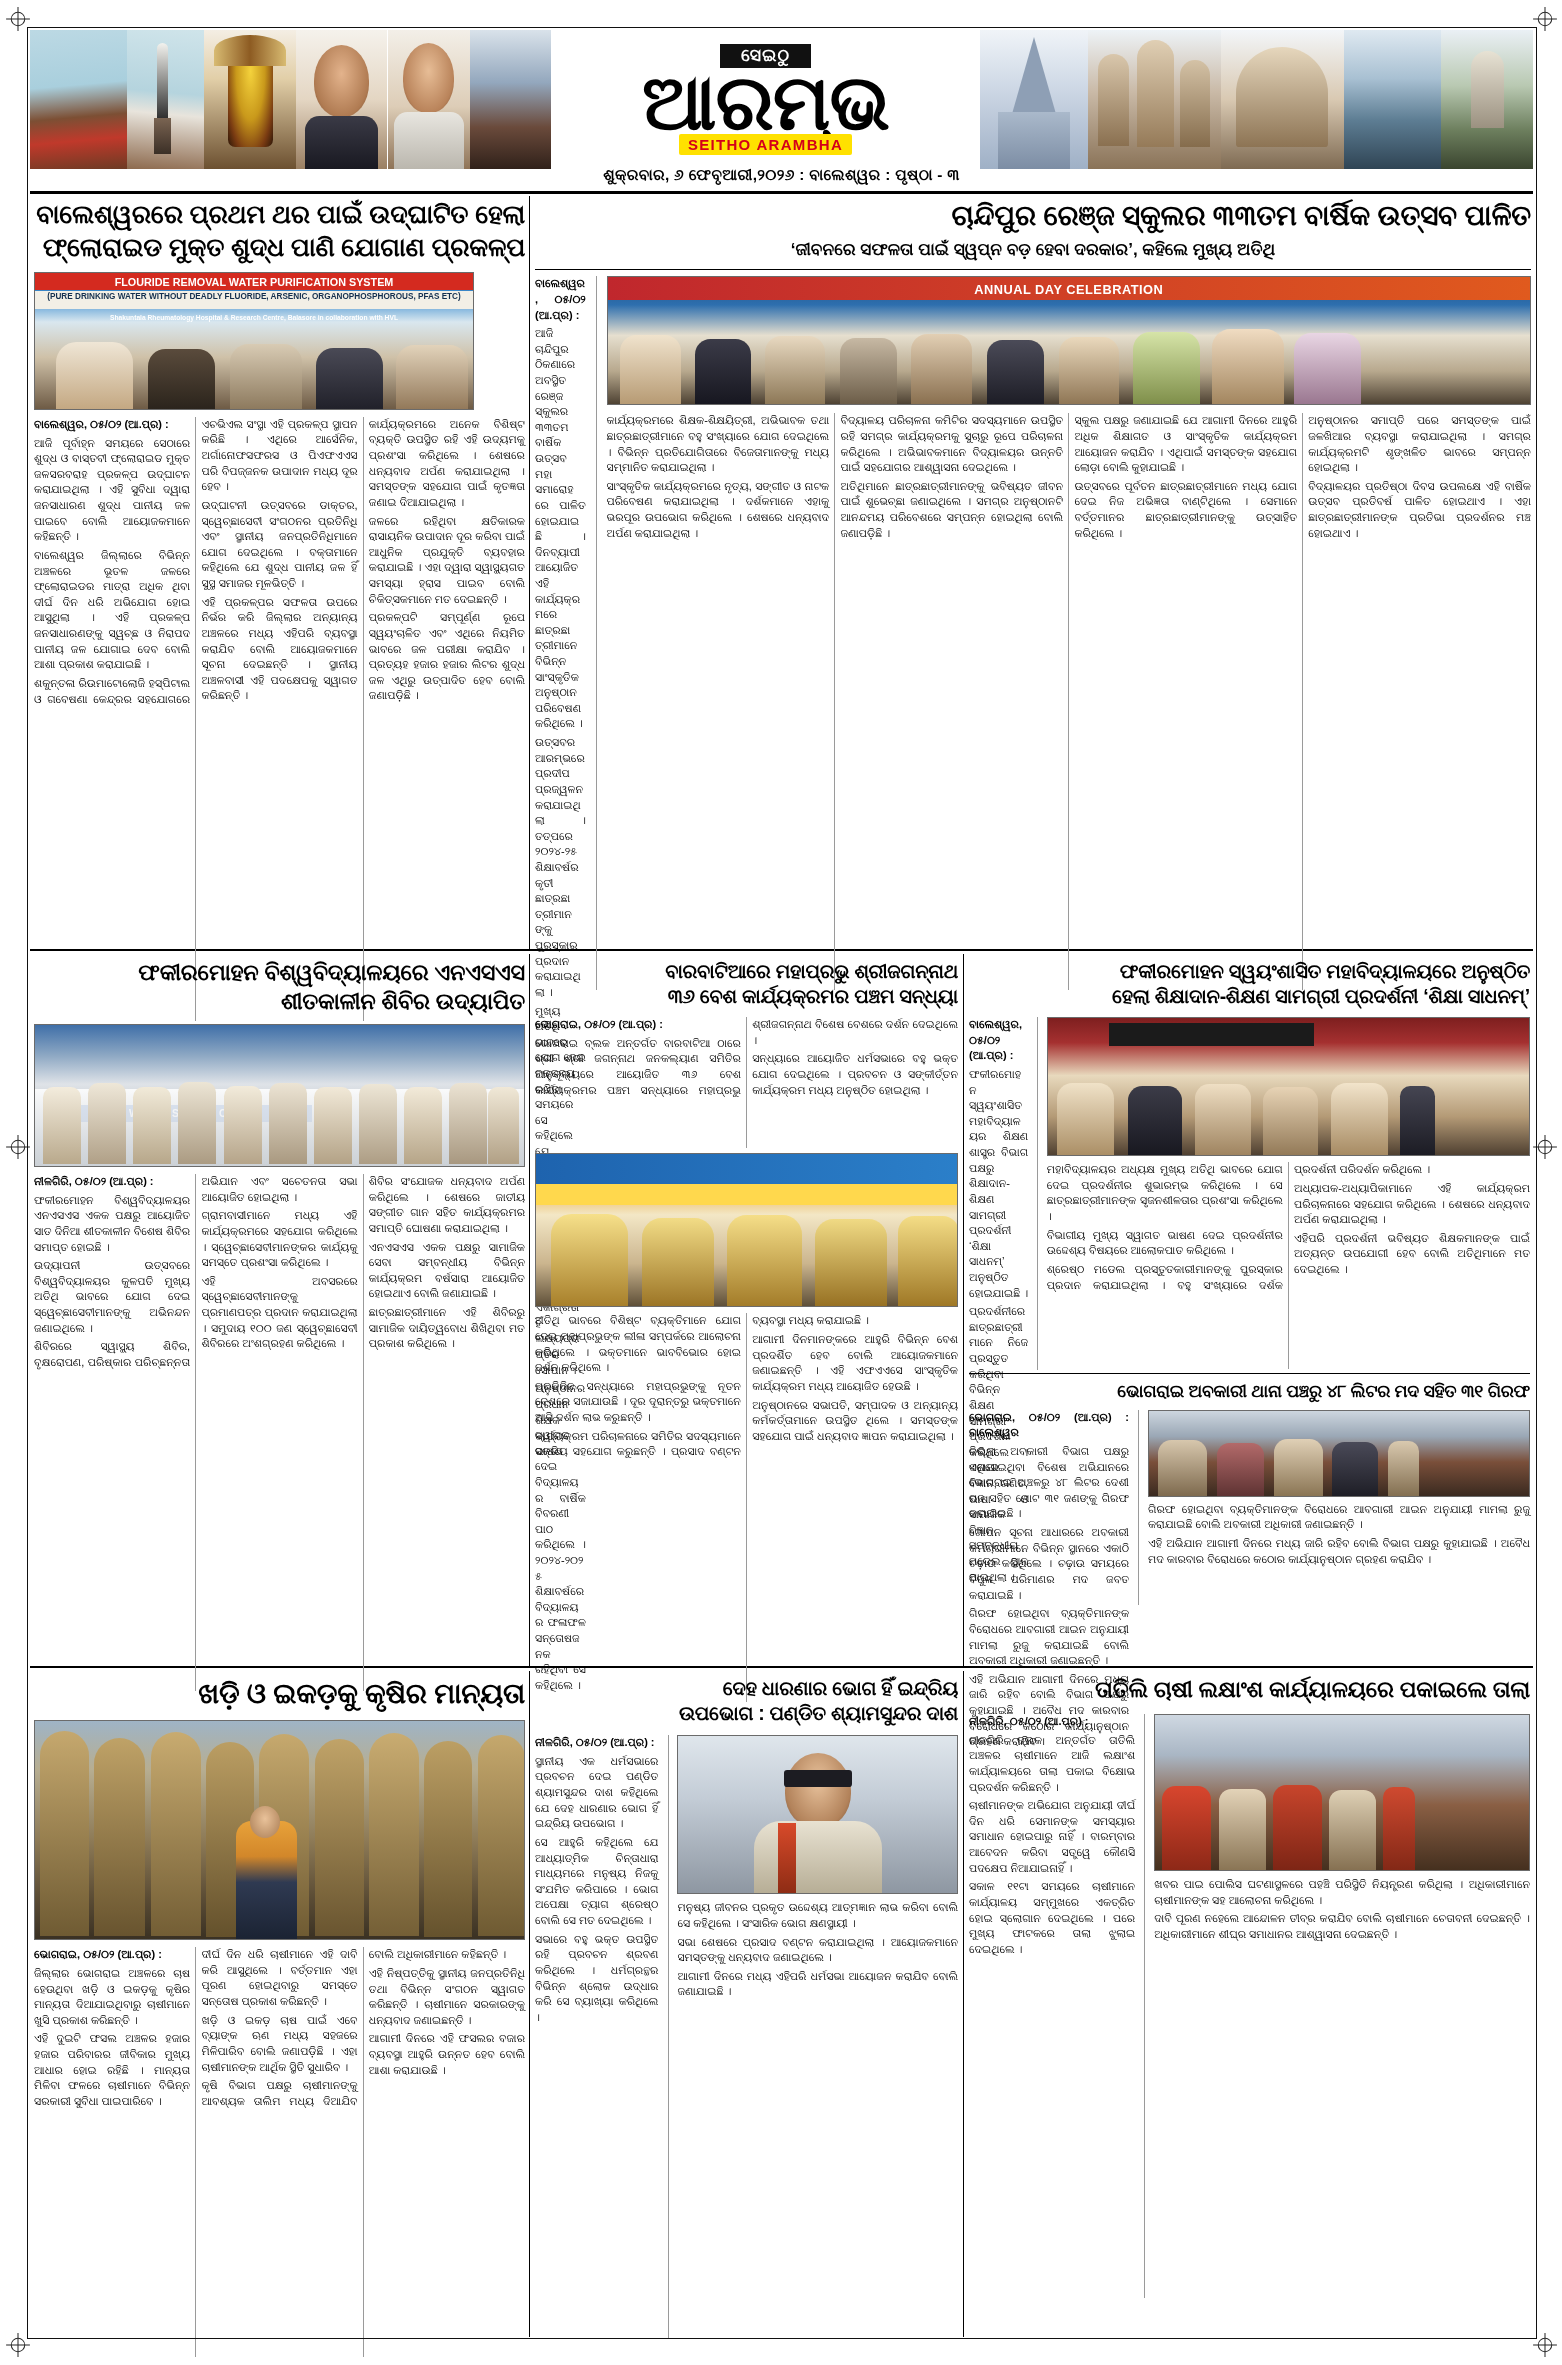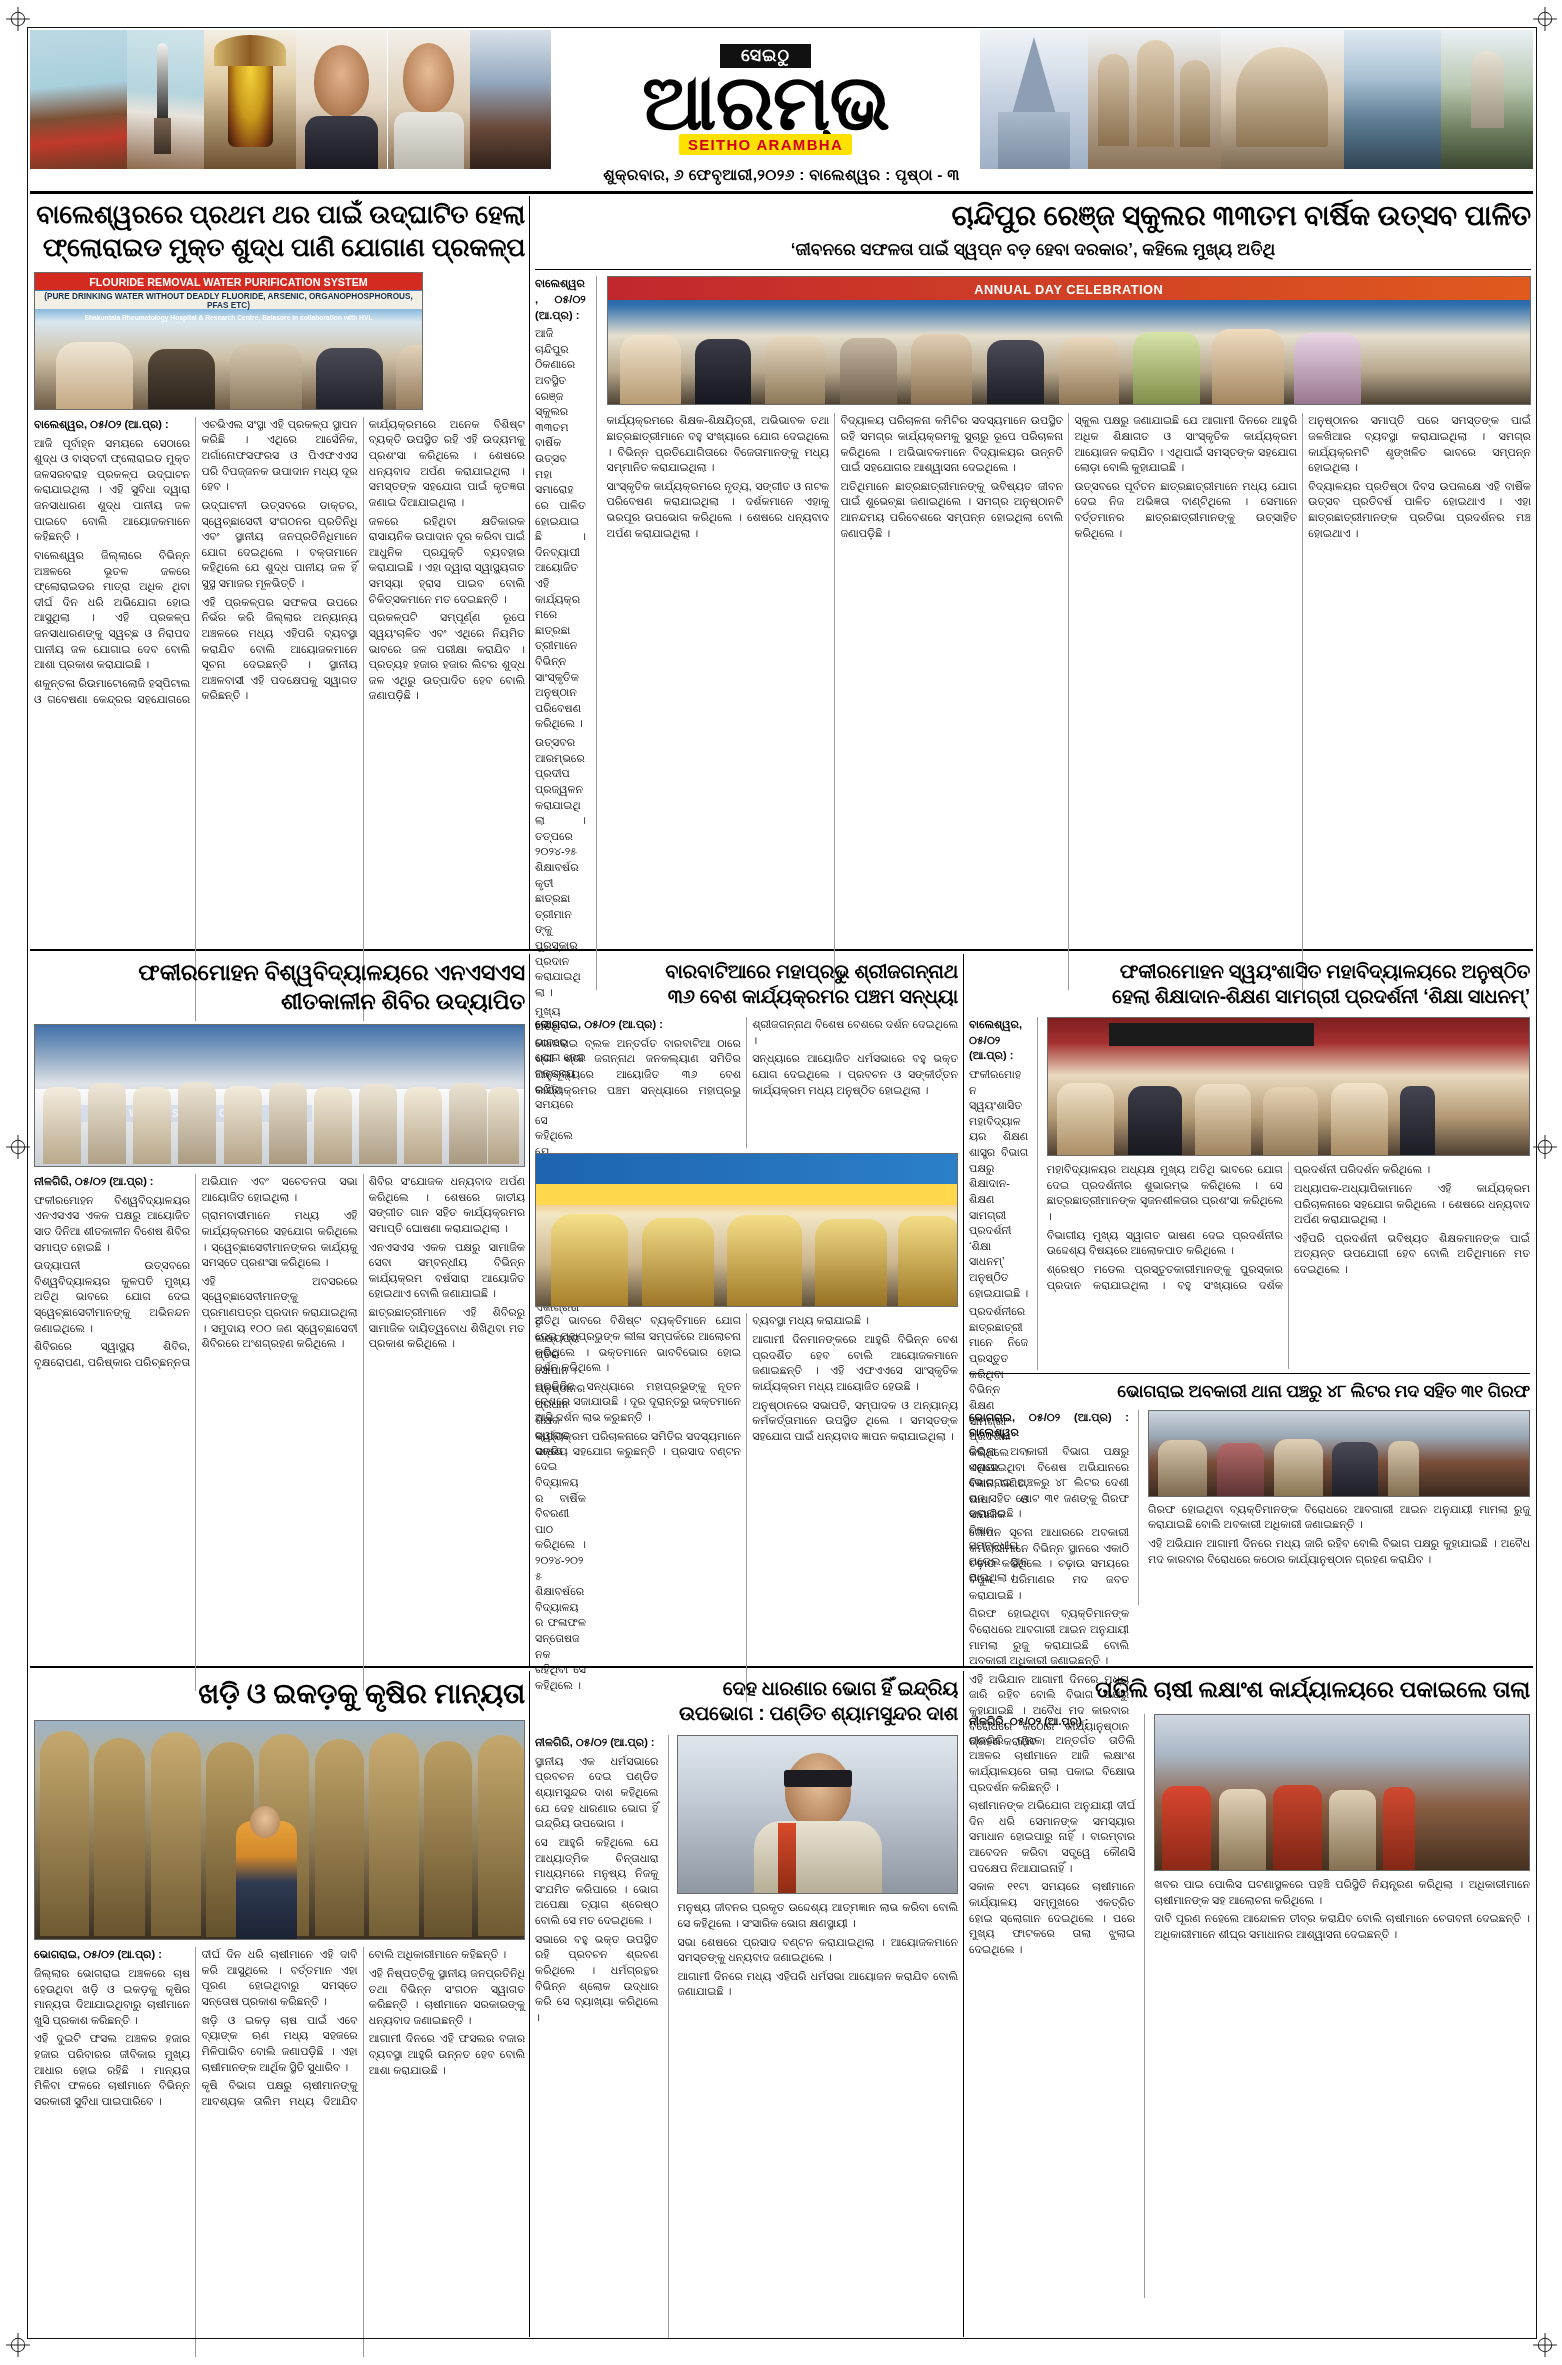--- a/index.html
+++ b/index.html
@@ -285,21 +285,21 @@
   <div class="rule-heavy" style="top:191px;"></div>
 
   <div class="vrule" style="left:529px; top:196px; height:753px;"></div>
 
   <div class="hrule-thick" style="left:30px; top:949px; width:1503px;"></div>
 
   <div class="article" style="left:34px; top:198px; width:491px;">
     <div class="hl hl-lg">ବାଲେଶ୍ୱରରେ ପ୍ରଥମ ଥର ପାଇଁ ଉଦ୍‌ଘାଟିତ ହେଲା</div>
     <div class="hl hl-lg">ଫ୍ଲୋରାଇଡ ମୁକ୍ତ ଶୁଦ୍ଧ ପାଣି ଯୋଗାଣ ପ୍ରକଳ୍ପ</div>
 
-    <div class="photo" style="width:389px; height:138px; margin-top:8.2px;
+    <div class="photo" style="width:440px; height:138px; margin-top:8.2px;
          background:linear-gradient(180deg,#2a6fb0 0%,#3f8fd0 18%,#d9e7ef 36%,#cfc1a8 62%,#6e5b45 100%);">
       <div style="position:absolute;left:0;right:0;top:0;height:17.4px;background:#d42a1f;"></div>
       <div class="cap" style="top:1.5px;font-size:10.8px;">FLOURIDE REMOVAL WATER PURIFICATION SYSTEM</div>
       <div style="position:absolute;left:0;right:0;top:18.4px;height:18.4px;background:#f2efe6;"></div>
       <div style="position:absolute;left:0;right:0;top:19.5px;text-align:center;font-size:8.2px;font-weight:bold;color:#14304f;padding:0 7.2px;">(PURE DRINKING WATER WITHOUT DEADLY FLUORIDE, ARSENIC, ORGANOPHOSPHOROUS, PFAS ETC)</div>
       <div style="position:absolute;left:0;right:0;top:41px;text-align:center;font-size:6.7px;font-weight:bold;color:#ffffff;padding:0 7.2px;">Shakuntala Rheumatology Hospital &amp; Research Centre, Balasore in collaboration with HVL</div>
 
       <div style="position:absolute;left:20.5px;bottom:0;width:77px;height:67px;background:linear-gradient(180deg,#efe6d6,#c4a882);border-radius:20.5px 20.5px 0 0;"></div>
       <div style="position:absolute;left:113px;bottom:0;width:67px;height:60px;background:linear-gradient(180deg,#5a4b3c,#2b241c);border-radius:17.4px 17.4px 0 0;"></div>
       <div style="position:absolute;left:195px;bottom:0;width:72px;height:65px;background:linear-gradient(180deg,#d8cbb4,#8d7a5e);border-radius:18.4px 18.4px 0 0;"></div>

